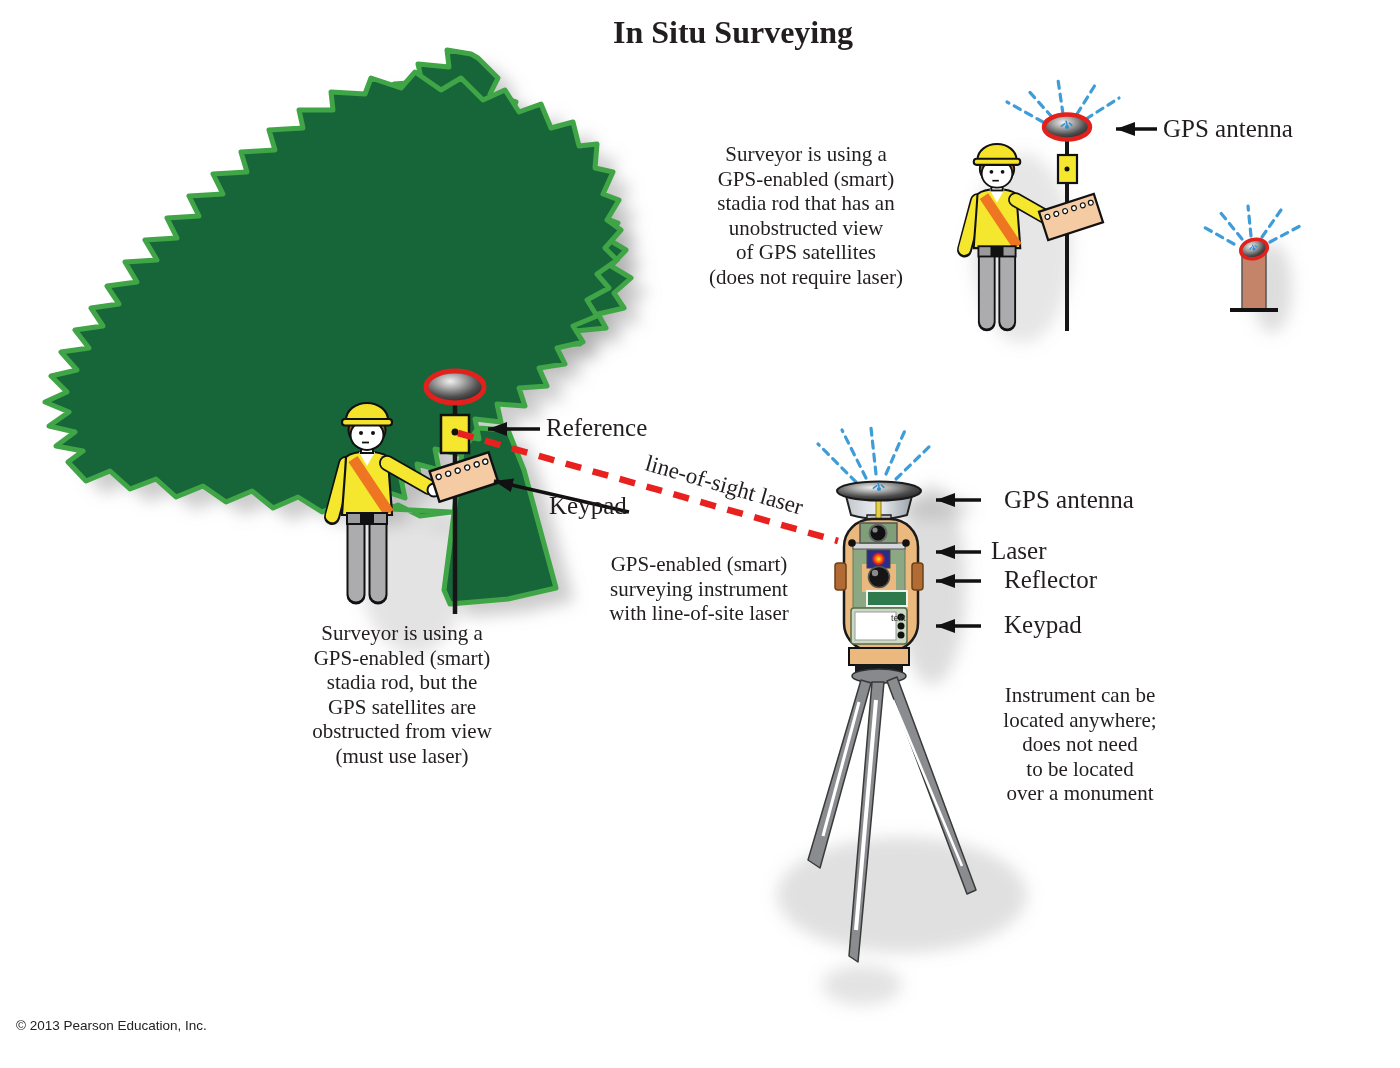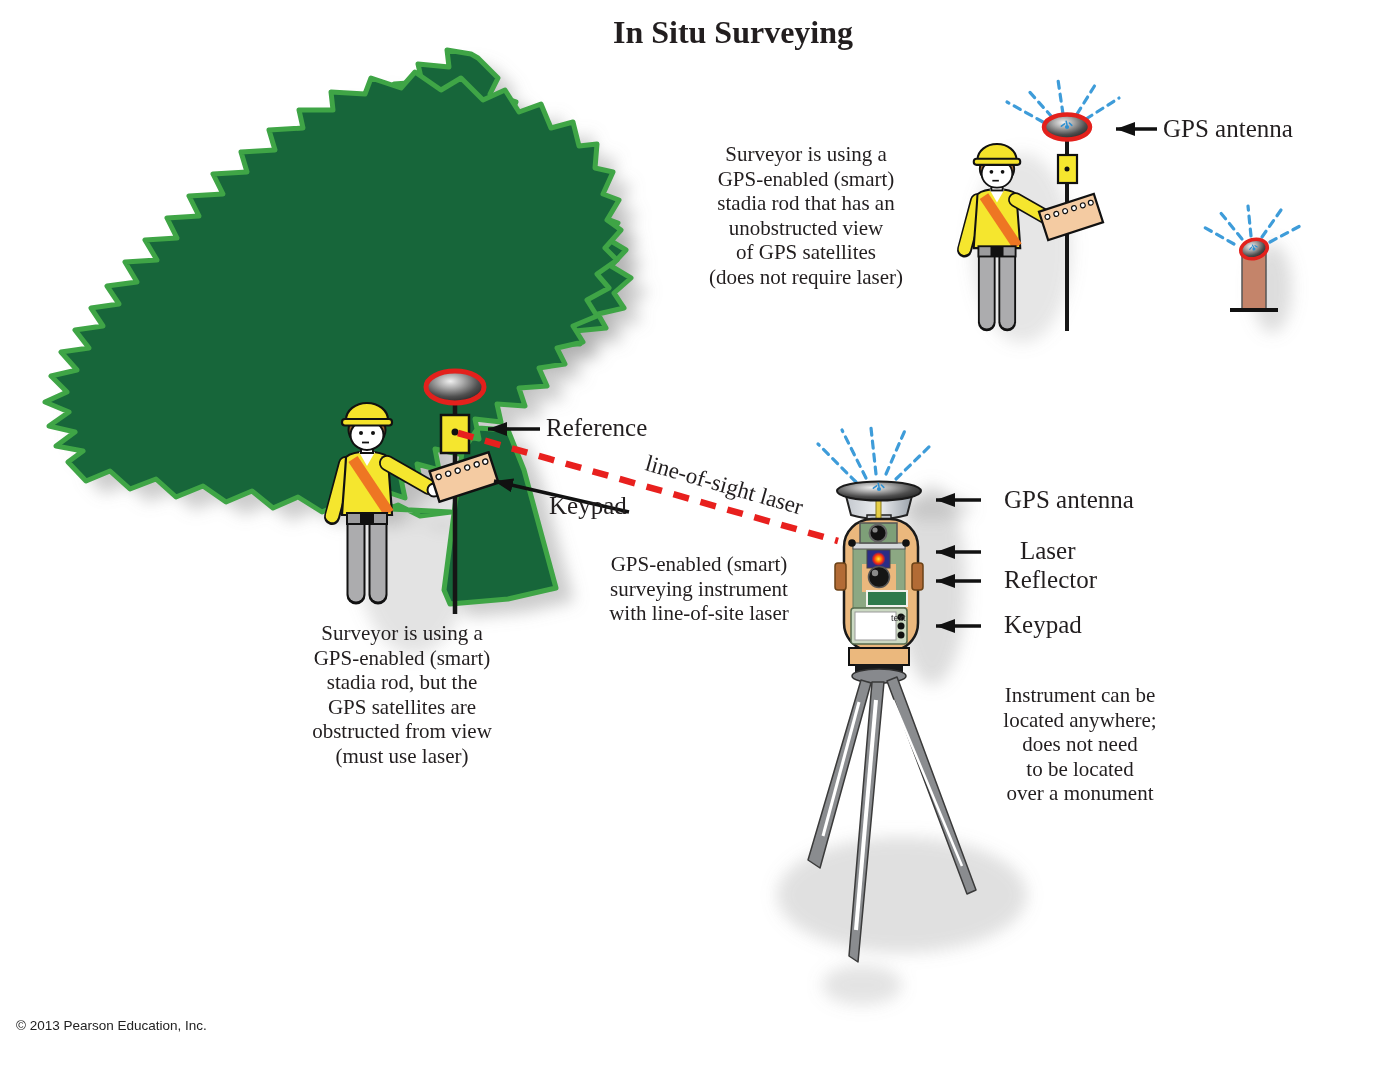--- a/index.html
+++ b/index.html
@@ -250,21 +250,21 @@
 located anywhere;
 does not need
 to be located
 over a monument</div>
 
 <div class="txt lab" style="left:1163px;top:114px;">GPS antenna</div>
 <div class="txt lab" style="left:546px;top:413px;">Reference</div>
 <div class="txt lab" style="left:549px;top:491px;">Keypad</div>
 <div class="txt rot" style="left:724px;top:486px;">line-of-sight laser</div>
 <div class="txt lab" style="left:1004px;top:485px;">GPS antenna</div>
-<div class="txt lab" style="left:1020px;top:536px;">Laser</div>
+<div class="txt lab" style="left:991px;top:536px;">Laser</div>
 <div class="txt lab" style="left:1004px;top:565px;">Reflector</div>
 <div class="txt lab" style="left:1004px;top:610px;">Keypad</div>
 
 <div class="txt screen-txt" style="left:859px;top:613px;padding-left:32px;">text</div>
 
 <div class="txt footer" style="left:16px;top:1018px;">© 2013 Pearson Education, Inc.</div>
 
 </div>
 
 </body></html>

